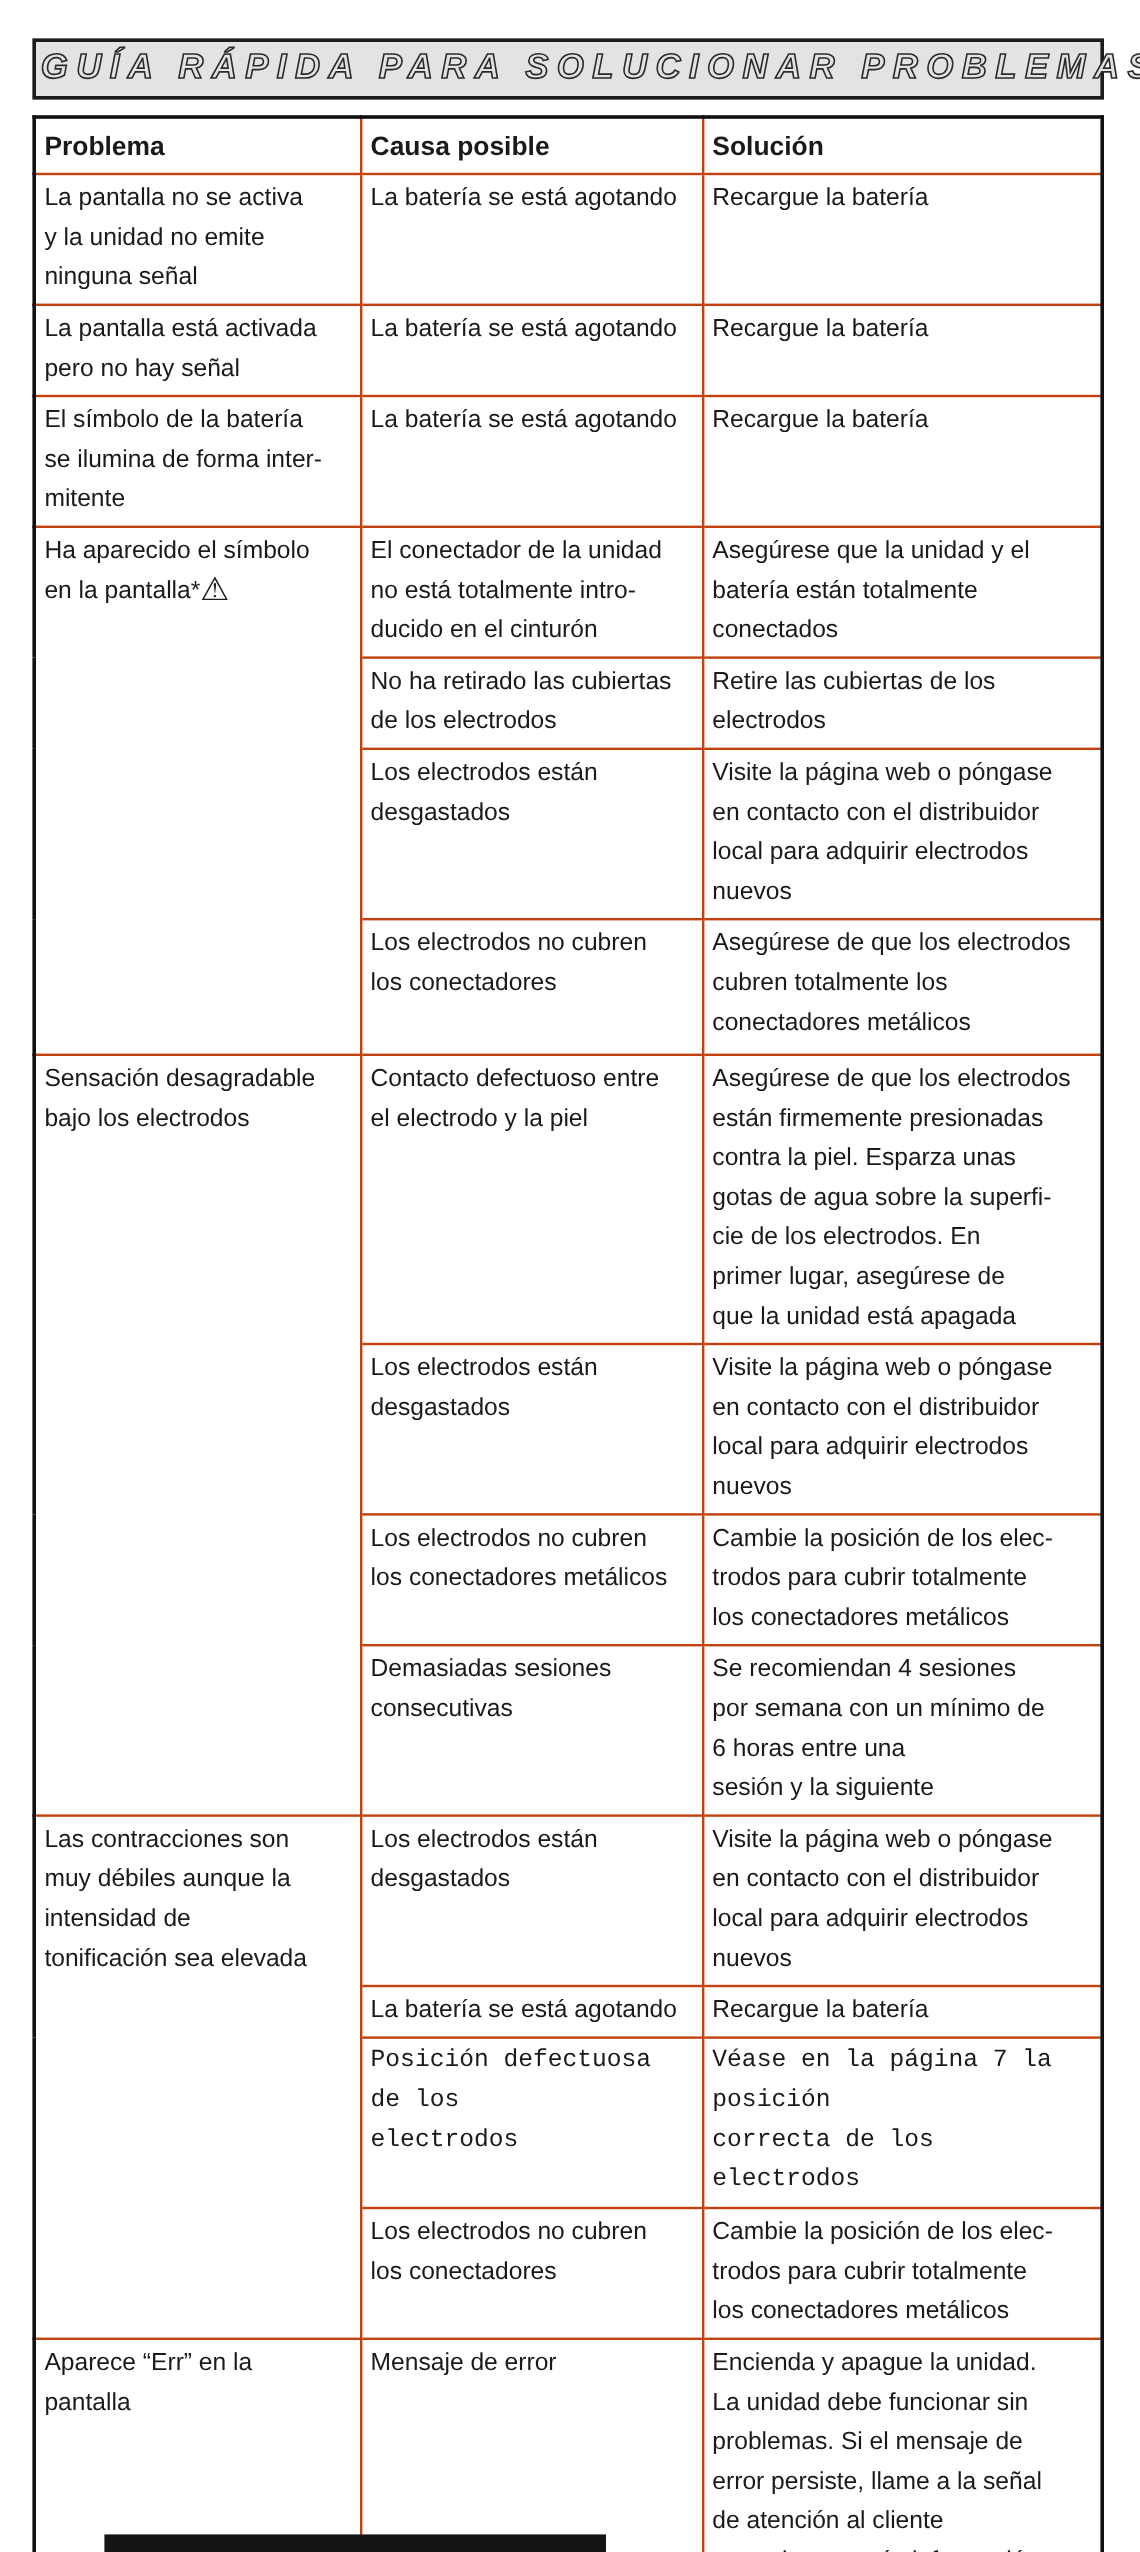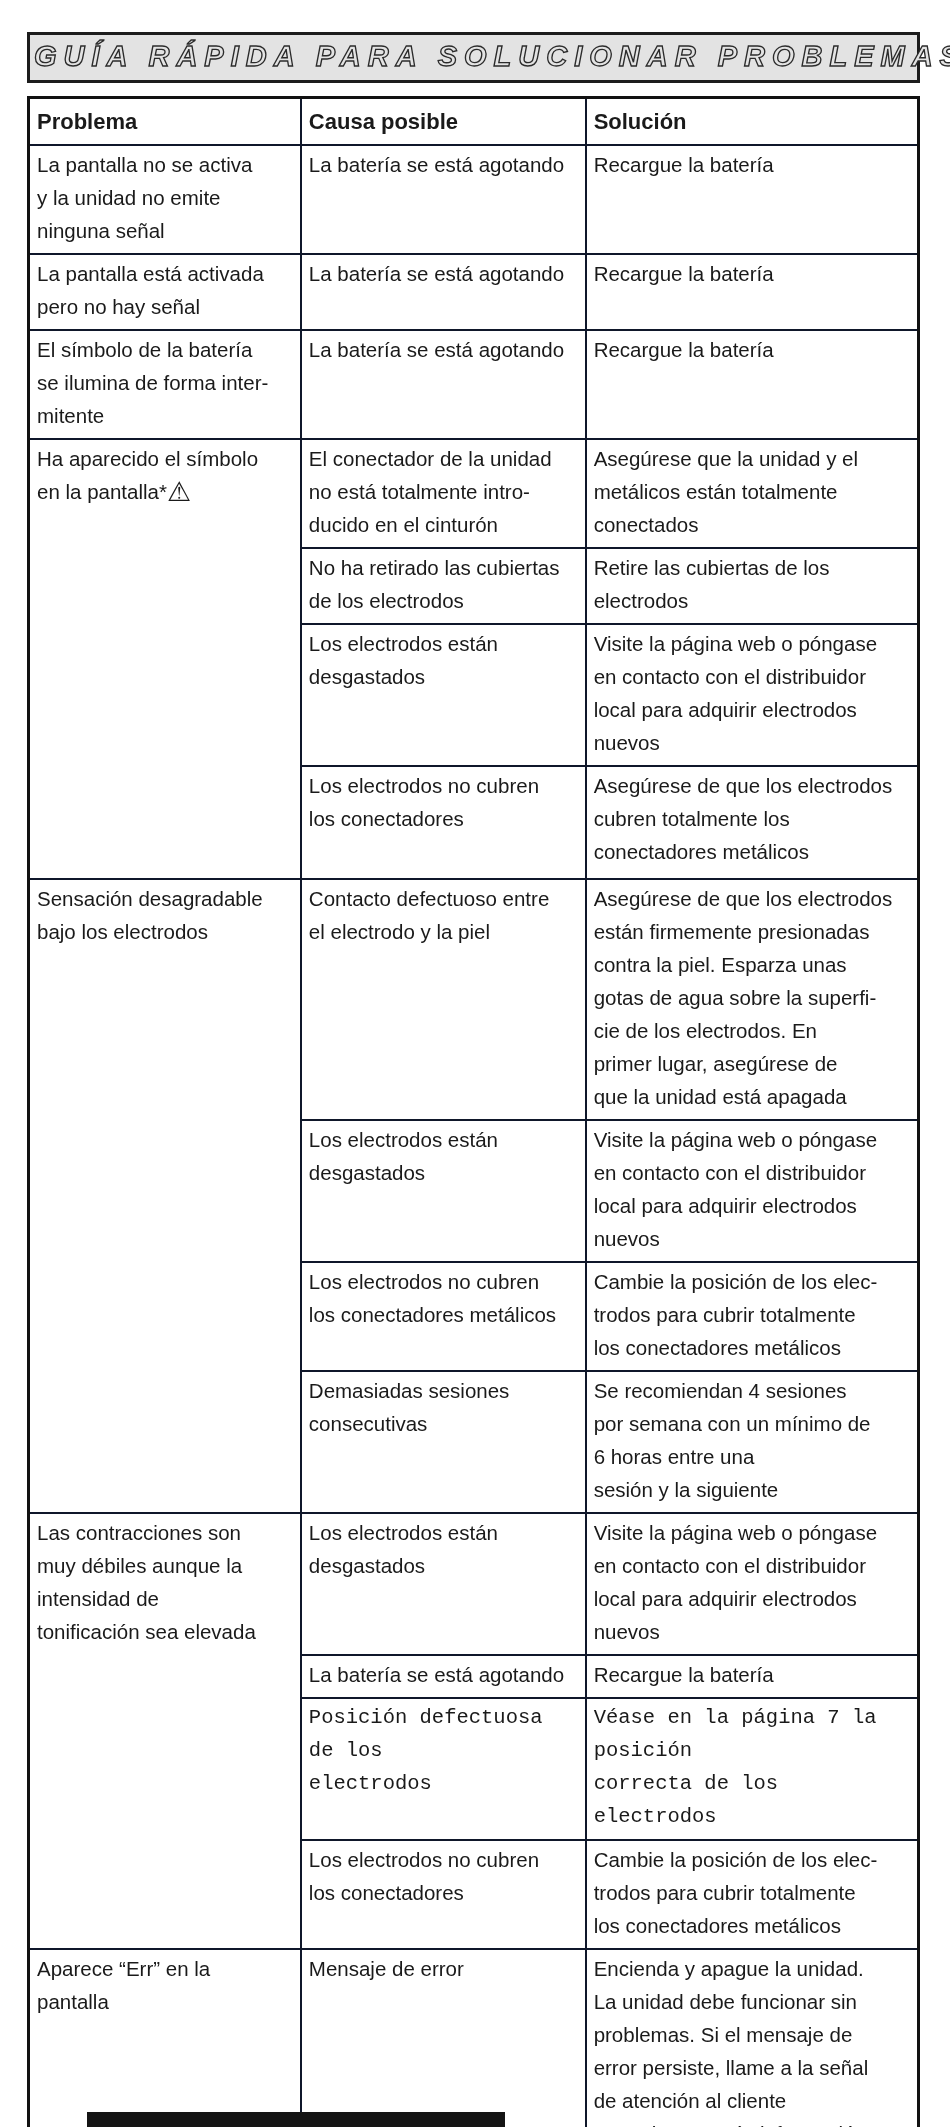--- a/index.html
+++ b/index.html
@@ -38,21 +38,21 @@
   table.ts {
     width: 100%;
     border-collapse: collapse;
     table-layout: fixed;
     border: 3px solid #111;
   }
   col.c-problem  { width: 30.6%; }
   col.c-cause    { width: 32.0%; }
   col.c-solution { width: 37.4%; }
   .ts th, .ts td {
-    border: 2px solid #0f172a;
+    border: 2px solid #c2410c;
     vertical-align: top;
     text-align: left;
     padding: 2px 8px 6px 7px;
     font-size: 20.5px;
     line-height: 33px;
     white-space: pre-line;
     overflow: hidden;
   }
   .ts th {
     font-size: 22px;
@@ -135,21 +135,21 @@
       <td>Recargue la batería</td>
     </tr>
 
     <tr style="height:101px;">
       <td rowspan="4"><span>Ha aparecido el símbolo
 en la pantalla*</span><span class="warn">⚠</span></td>
       <td>El conectador de la unidad
 no está totalmente intro-
 ducido en el cinturón</td>
       <td>Asegúrese que la unidad y el
-metálicos están totalmente
+batería están totalmente
 conectados</td>
     </tr>
     <tr style="height:70px;margin-top:28px;">
       <td>No ha retirado las cubiertas
 de los electrodos</td>
       <td>Retire las cubiertas de los
 electrodos</td>
     </tr>
     <tr style="height:127px;">
       <td>Los electrodos están

